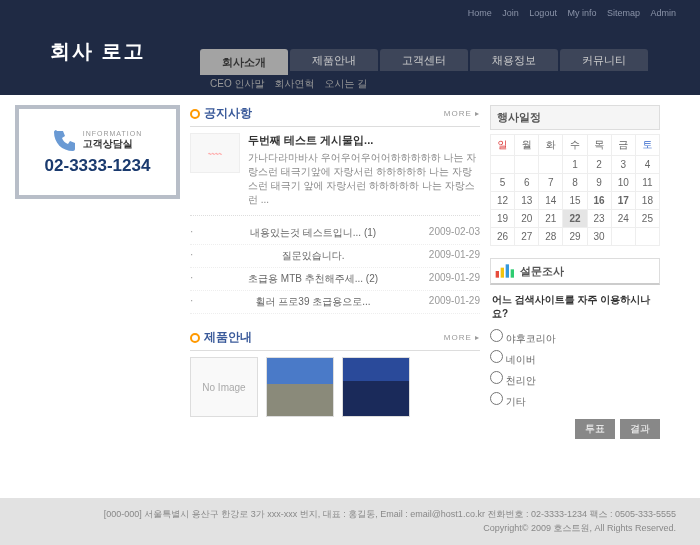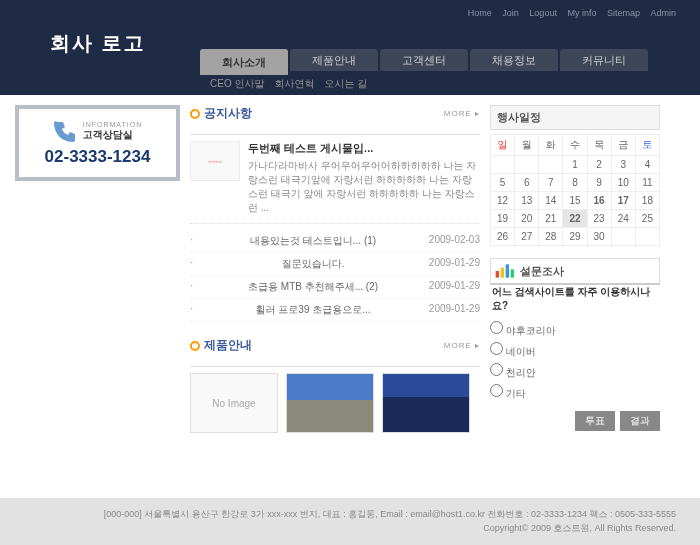--- a/index.html
+++ b/index.html
@@ -1,68 +1,68 @@
 <!DOCTYPE html>
 <html><head>
 <meta charset="utf-8">
 <style>
 *{margin:0;padding:0;box-sizing:border-box;font-family:"Malgun Gothic",Arial,sans-serif}
 body{background:#f5f5f5;font-size:11px;color:#666}
 .wrap{width:700px;height:545px;background:#fff;margin:0 auto;position:relative}
 .header{background:#1f2a44;height:75px;position:relative}
 .toplinks{position:absolute;right:20px;top:8px;font-size:9px;color:#8a93a8}
 .toplinks span{cursor:pointer;padding:0 4px}
-.logo{position:absolute;left:50px;top:30px;color:#fff;font-size:20px;font-weight:bold;letter-spacing:2px}
+.logo{position:absolute;left:50px;top:38px;color:#fff;font-size:20px;font-weight:bold;letter-spacing:2px}
 .nav{position:absolute;bottom:0;left:200px;display:flex}
 .nav-item{width:88px;height:22px;background:#3d4559;color:#ccc;font-size:11px;text-align:center;line-height:22px;margin-right:2px;border-radius:3px 3px 0 0;cursor:pointer}
 .nav-item.active{background:#a3a3a3;color:#333;font-weight:bold;height:26px;line-height:26px}
 .subnav{background:#1f2a44;height:20px;padding-left:210px;font-size:10px;color:#999;line-height:18px}
 .subnav span{margin-right:10px;cursor:pointer}
 .body{display:flex;padding:10px 15px}
 .left{width:175px;padding-right:10px}
-.infobox{border:4px solid #b8bec8;background:#fff;padding:10px 8px;text-align:center}
+.infobox{border:4px solid #b8bec8;background:#fff;padding:19px 8px;text-align:center}
 .infobox-top{display:flex;align-items:center;justify-content:center;gap:6px}
 .phone-icon{width:24px;height:24px}
 .info-txt{text-align:left}
 .info-sm{font-size:7px;color:#999;letter-spacing:1px}
 .info-kr{font-size:10px;font-weight:bold;color:#333}
 .info-num{font-size:17px;font-weight:bold;color:#1a3a6e;margin-top:4px}
 .center{width:290px}
 .sec{margin-bottom:15px}
-.sec-h{display:flex;align-items:center;border-bottom:1px solid #ddd;padding-bottom:12px;margin-bottom:6px}
+.sec-h{display:flex;align-items:center;border-bottom:1px solid #ddd;padding-bottom:4px;margin-bottom:6px}
 .sec-h .dot{width:10px;height:10px;border:2px solid #f90;border-radius:50%;margin-right:4px}
 .sec-h .ttl{font-size:12px;font-weight:bold;color:#3a5a9a;flex:1}
 .sec-h .more{font-size:8px;color:#999;letter-spacing:1px;cursor:pointer}
 .notice-top{display:flex;gap:8px;border-bottom:1px dotted #ddd;padding-bottom:8px;margin-bottom:6px}
 .notice-thumb{width:50px;height:40px;background:#f8f8f8;border:1px solid #eee;font-size:7px;display:flex;align-items:center;justify-content:center;color:#faa}
 .notice-main{flex:1}
 .notice-ttl{font-size:11px;font-weight:bold;color:#333;margin-bottom:3px}
 .notice-body{font-size:10px;color:#888;line-height:1.4}
 .nlist{list-style:none}
 .nlist li{display:flex;justify-content:space-between;padding:4px 0;border-bottom:1px dotted #eee;font-size:10px}
 .nlist li .t{color:#666}
 .nlist li .d{color:#999}
 .nlist li::before{content:"·";color:#999;margin-right:4px}
 .prods{display:flex;gap:8px}
-.prod{width:88px;height:60px;border:1px solid #ddd;display:flex;align-items:center;justify-content:center;font-size:10px;color:#aaa;background:#f9f9f9;overflow:hidden}
+.prod{width:68px;height:60px;border:1px solid #ddd;display:flex;align-items:center;justify-content:center;font-size:10px;color:#aaa;background:#f9f9f9;overflow:hidden}
 .prod.img1{background:linear-gradient(#4a7ac8 45%,#8a8a7a 45%)}
 .prod.img2{background:linear-gradient(#2a4a9a 40%,#1a2a5a 40%)}
 .right{width:180px;padding-left:10px}
 .cal-h{background:#f5f5f5;padding:4px 6px;font-size:11px;font-weight:bold;color:#555;border:1px solid #ddd;margin-bottom:4px}
 .cal{width:100%;border-collapse:collapse;font-size:10px}
 .cal th,.cal td{border:1px solid #eee;text-align:center;padding:3px 0;width:14.28%}
 .cal th{color:#666;font-weight:normal}
 .cal th.sun{color:#d33}
 .cal th.sat{color:#36c}
 .cal td.today{background:#e5e5e5;font-weight:bold}
 .cal td.bold{font-weight:bold}
 .poll-h{display:flex;align-items:center;gap:6px;border:1px solid #ddd;border-bottom:2px solid #ccc;padding:3px;margin-top:12px}
 .poll-icon{width:20px;height:18px}
 .poll-ttl{font-size:11px;font-weight:bold;color:#555}
-.poll-q{font-size:10px;font-weight:bold;color:#333;padding:0 2px 6px}
+.poll-q{font-size:10px;font-weight:bold;color:#333;padding:8px 2px 6px}
 .poll-opts label{display:block;font-size:10px;color:#666;padding:2px 0}
 .poll-btns{text-align:right;margin-top:8px}
 .poll-btns button{background:#888;color:#fff;border:none;padding:3px 10px;font-size:10px;margin-left:2px;cursor:pointer}
 .footer{position:absolute;bottom:0;left:0;right:0;background:#e2e2e2;padding:10px 24px;font-size:9px;color:#888;text-align:right;line-height:1.5}
 </style>
 </head>
 <body>
 <div class="wrap">
 
 <div class="header">

